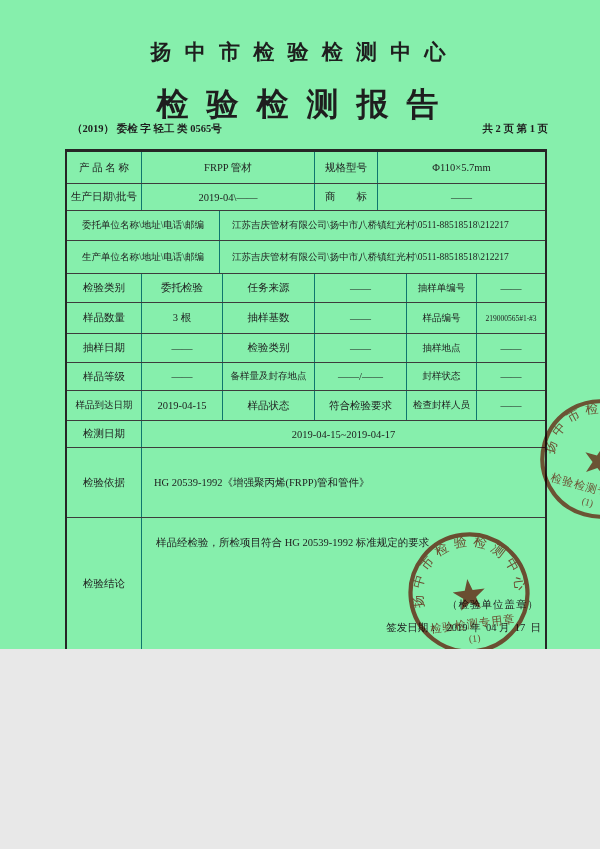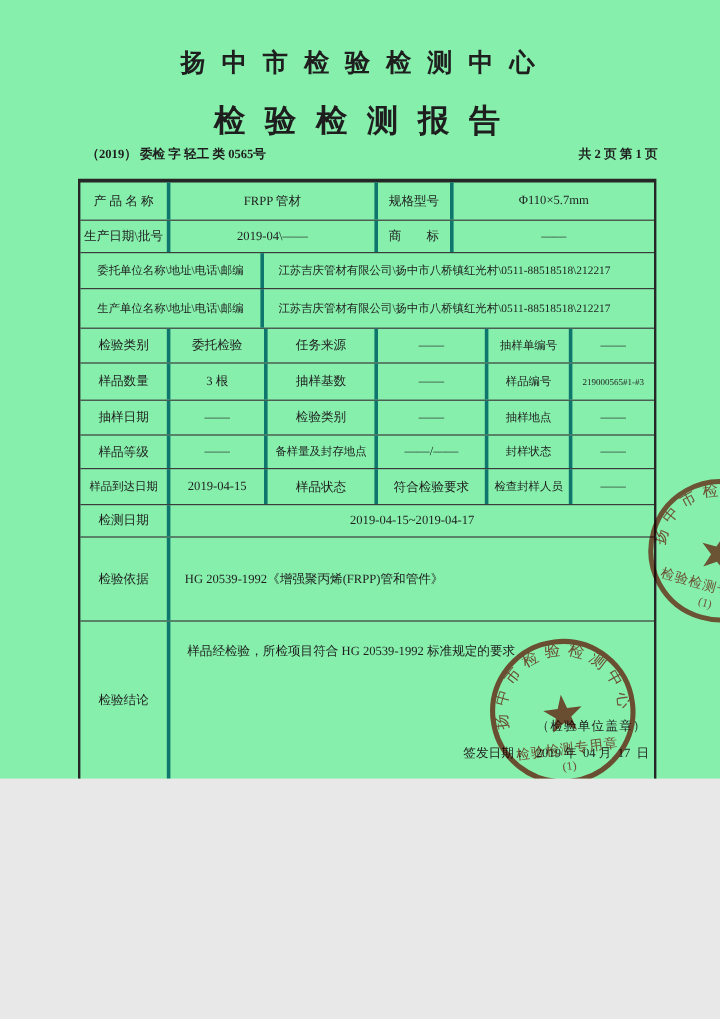--- a/index.html
+++ b/index.html
@@ -7,36 +7,36 @@
   .page {
     position:relative; width:600px; height:649px; margin:0 auto;
     background:#86efac; overflow:hidden; color:#1e1e1e;
   }
   .org-title {
     position:absolute; top:38px; left:0; width:100%;
     text-align:center; font-size:21px; font-weight:700; letter-spacing:4px;
   }
   .report-title {
     position:absolute; top:83px; left:0; width:100%;
-    text-align:center; font-size:26px; font-weight:700; letter-spacing:5px;
+    text-align:center; font-size:32px; font-weight:700; letter-spacing:5px;
   }
   .meta-row {
     position:absolute; top:122px; left:72px; right:52px;
     display:flex; justify-content:space-between; font-size:10.5px;font-weight:bold;
   }
   
   .report-table {
     position:absolute; left:65px; top:149px; width:482px;
     border:2px solid #262626; border-top-width:3px; border-bottom-width:3px;
     font-size:10.5px; background:transparent;
   }
   .tr { display:flex; border-bottom:1px solid #3c3c3c; align-items:stretch; }
   .tr:last-child { border-bottom:none; }
   .td {
-    border-right:3px solid #0f766e; display:flex; align-items:center;
+    border-right:1px solid #0f766e; display:flex; align-items:center;
     justify-content:center; text-align:center; padding:1px 2px; overflow:hidden;
   }
   .td:last-child { border-right:none; }
   .td.left { justify-content:flex-start; text-align:left; padding-left:12px; }
   .h32{height:32px}.h27{height:27px}.h30{height:30px}.h33{height:33px}
   .h29{height:29px}.h31{height:31px}.h28{height:28px}.h70{height:70px}
   .h132{height:132px}
   .c75{width:75px;flex:none}.c173{width:173px;flex:none}.c63{width:63px;flex:none}
   .c153{width:153px;flex:none}.c81{width:81px;flex:none}.c92{width:92px;flex:none}
   .c70{width:70px;flex:none}.grow{flex:1 1 auto}

